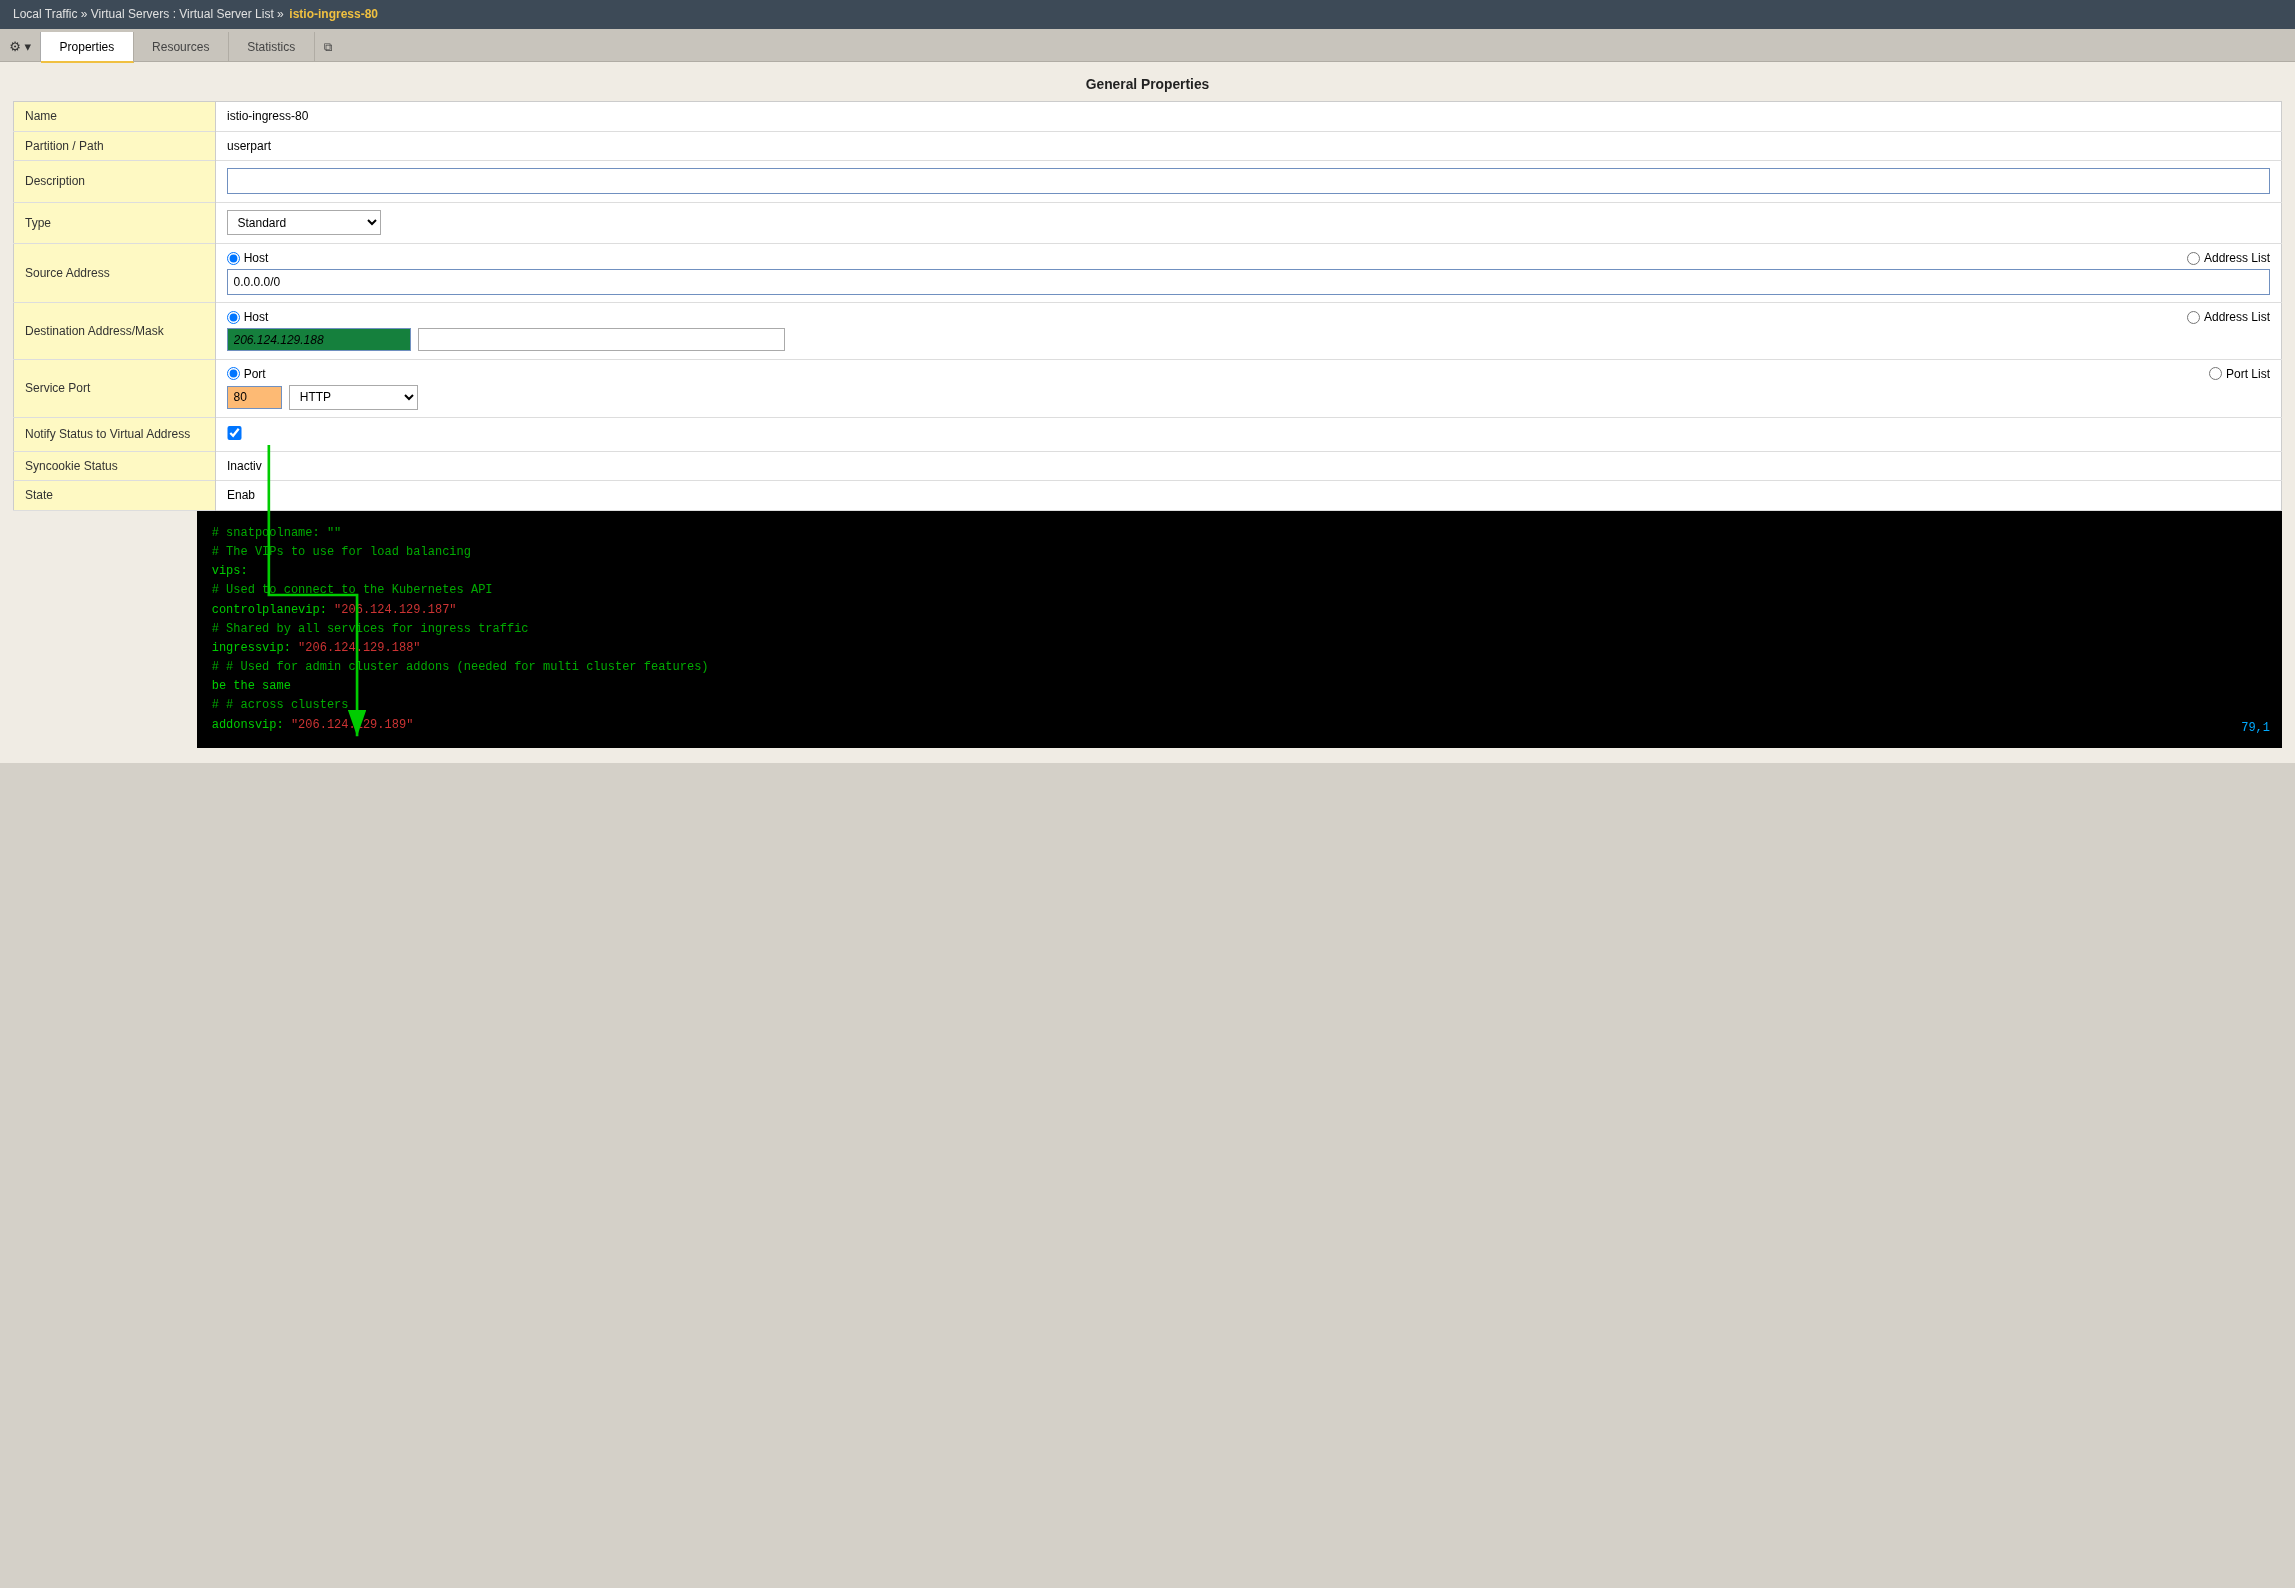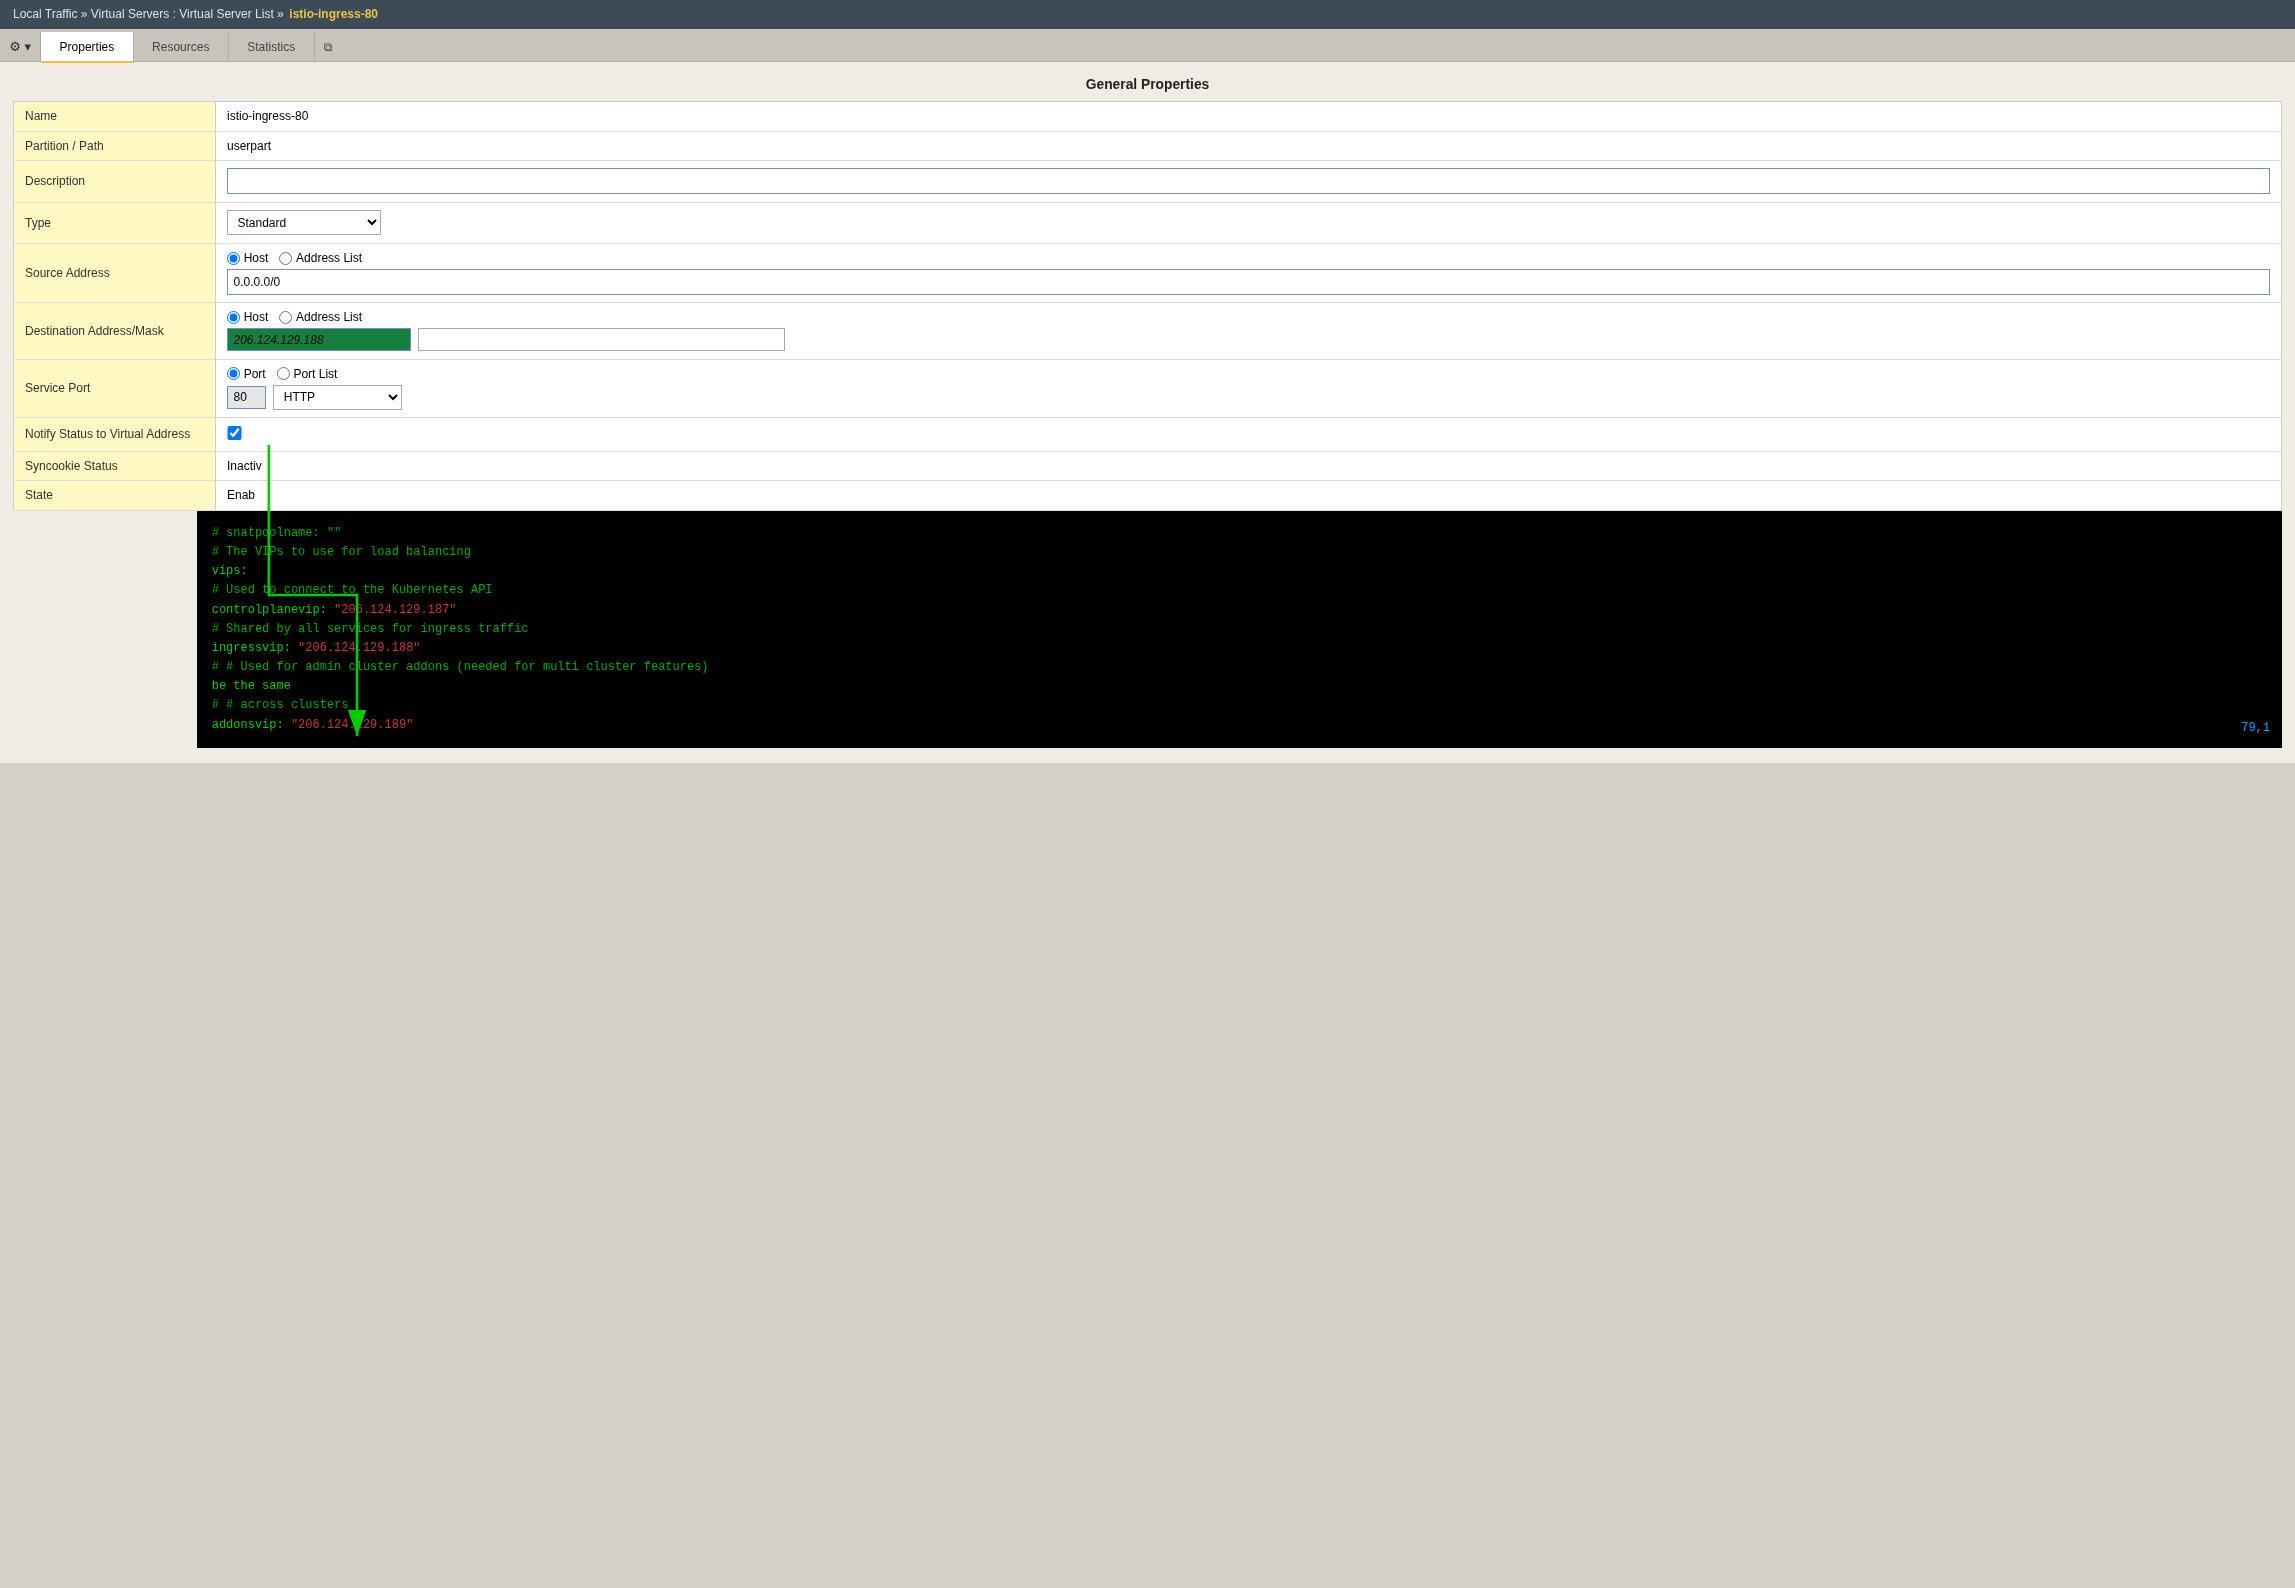--- a/index.html
+++ b/index.html
@@ -122,20 +122,21 @@
       background: #fff;
       min-width: 129px;
     }
 
     
     .radio-group {
       display: flex;
       align-items: center;
       gap: 11px;
       margin-bottom: 3.7px;
+      justify-content: space-between;
     }
     .radio-group label {
       display: flex;
       align-items: center;
       gap: 3.7px;
       cursor: pointer;
     }
 
     
     .addr-input {
@@ -313,21 +314,21 @@
         <td>
           <div class="radio-group">
             <label>
               <input type="radio" name="port" checked="" style=""> Port
             </label>
             <label>
               <input type="radio" name="port" style=""> Port List
             </label>
           </div>
           <div class="port-row">
-            <input type="text" class="port-input-highlighted" value="80" style="background: #e5e5e5; width: 39px;">
+            <input type="text" class="port-input-highlighted" value="80" style="background: #fdba74; width: 55px;">
             <select>
               <option>HTTP</option>
               <option>HTTPS</option>
               <option>FTP</option>
               <option>SMTP</option>
               <option>Any</option>
             </select>
           </div>
         </td>
       </tr>

